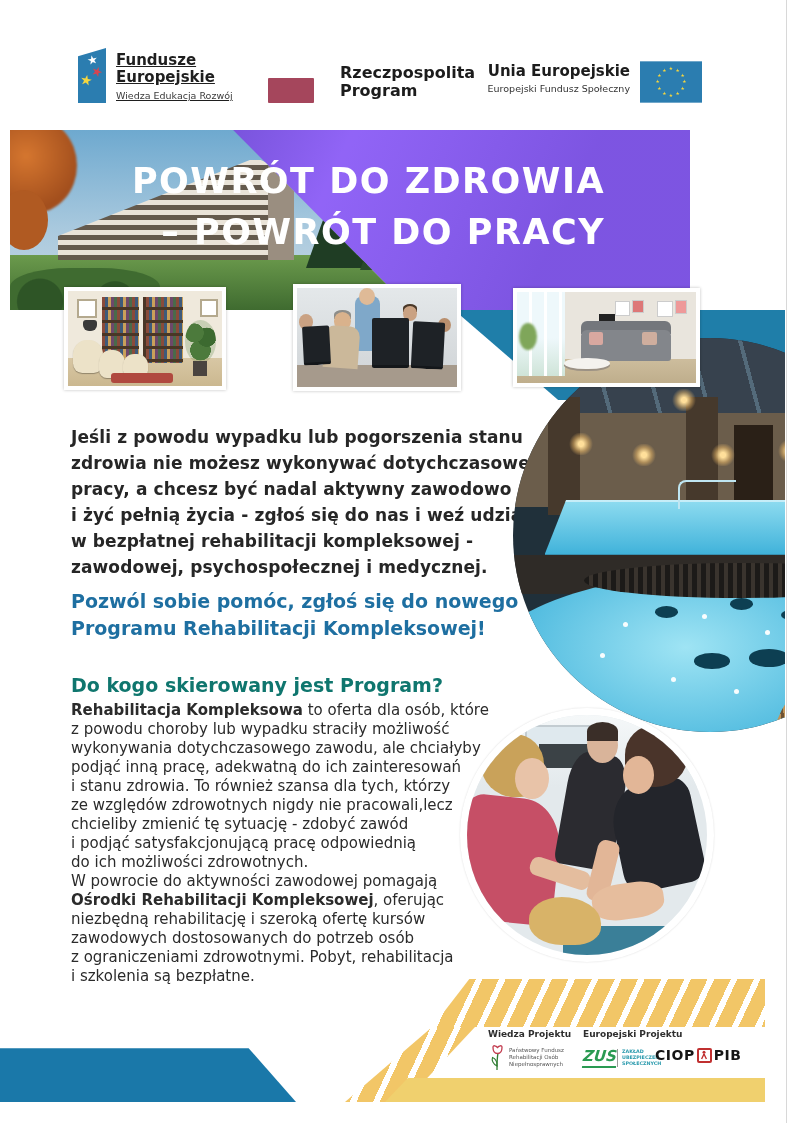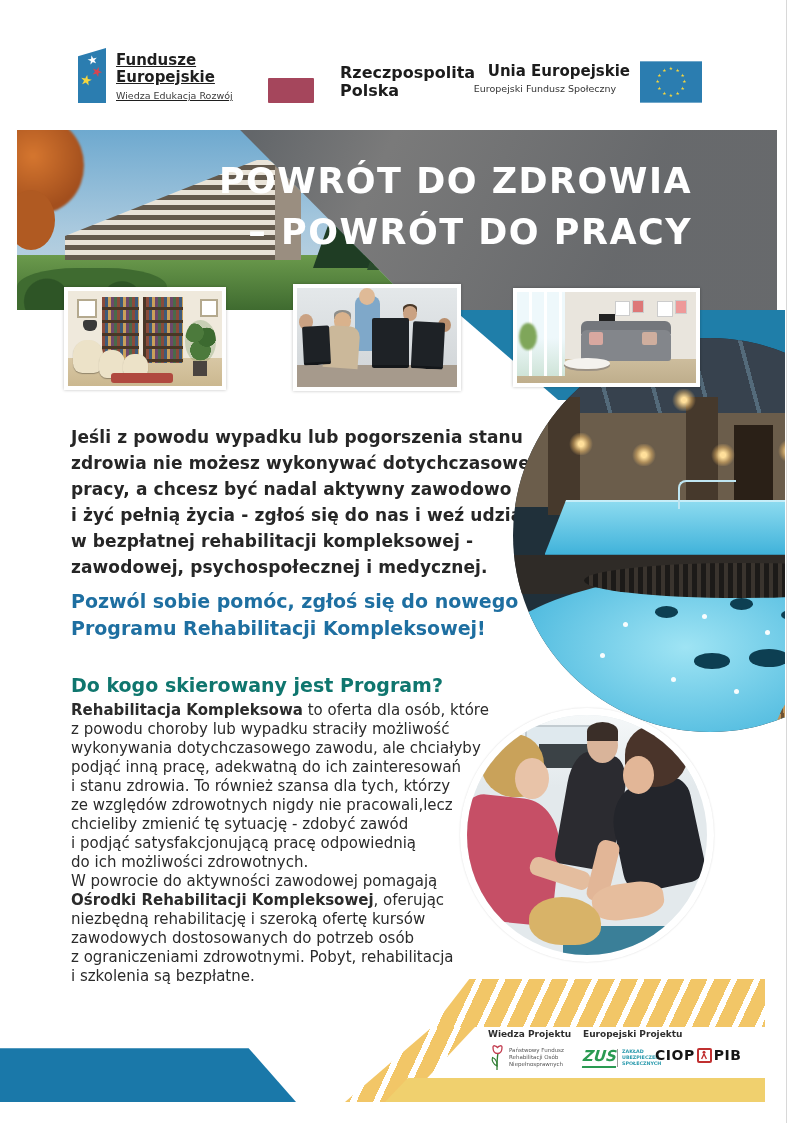--- a/index.html
+++ b/index.html
@@ -14,25 +14,25 @@
   .fe-star.w{color:#ffffff;left:9px;top:6px;transform:rotate(-12deg);}
   .fe-star.y{color:#f5d63f;left:2px;top:26px;font-size:14px;transform:rotate(10deg);}
   .fe-star.r{color:#d64550;left:13px;top:18px;font-size:13px;transform:rotate(22deg);}
   .fe-text{left:116px;top:52px;color:#1f1f1f;text-decoration:underline;}
   .fe-main{font-size:15px;font-weight:700;line-height:17px;white-space:pre-line;}
   .fe-sub{font-size:9.5px;color:#3a3a3a;margin-top:4px;}
   .pl-flag{left:268px;top:78px;width:46px;height:25px;background:#a5465c;border-radius:1px;}
   .pl-text{left:340px;top:64px;font-size:16px;font-weight:700;color:#1c1c1c;line-height:18px;white-space:pre-line;}
   .eu-text{left:460px;top:62px;width:170px;text-align:right;color:#1c1c1c;}
   .eu-main{font-size:15px;font-weight:700;}
-  .eu-sub{font-size:9.5px;color:#333;margin-top:3px;text-align:center;}
+  .eu-sub{font-size:9.5px;color:#333;margin-top:3px;}
   .eu-flag{left:640px;top:60px;width:62px;height:44px;}
 
   
-  .banner{left:17px;top:130px;width:760px;height:180px;background:#737373;overflow:hidden;}
+  .banner{left:10px;top:130px;width:680px;height:180px;background:#8b5cf6;overflow:hidden;}
   .banner-sheen{position:absolute;left:0;top:0;width:100%;height:100%;
       background:linear-gradient(115deg,rgba(0,25,50,.14) 28%,rgba(255,255,255,.05) 45%,rgba(0,20,45,.10) 78%);}
   .hotel{position:absolute;left:0;top:0;width:402px;height:180px;overflow:hidden;
       clip-path:polygon(0 0,55.5% 0,100% 100%,0 100%);}
   .sky{position:absolute;inset:0;background:linear-gradient(180deg,#6ea9cf,#a9c9de 55%,#cbd9e2);}
   .grass{position:absolute;left:0;top:125px;width:100%;height:55px;background:linear-gradient(180deg,#6b9a4c,#3f6b30);}
   .autumn{position:absolute;left:-18px;top:-12px;width:85px;height:95px;border-radius:50%;
       background:radial-gradient(circle at 40% 40%,#d5762f,#a34f1d 70%);filter:blur(1px);}
   .autumn2{position:absolute;left:-10px;top:60px;width:48px;height:60px;border-radius:50%;background:#b05a22;}
   .building{position:absolute;left:48px;top:30px;width:218px;height:100px;
@@ -220,21 +220,21 @@
     <span class="fe-star r">★</span>
   </div>
   <div class="abs fe-text">
     <div class="fe-main">Fundusze
 Europejskie</div>
     <div class="fe-sub">Wiedza Edukacja Rozwój</div>
   </div>
 
   <div class="abs pl-flag"></div>
   <div class="abs pl-text">Rzeczpospolita
-Polska</div>
+Program</div>
 
   <div class="abs eu-text">
     <div class="eu-main">Unia Europejskie</div>
     <div class="eu-sub">Europejski Fundusz Społeczny</div>
   </div>
   <svg class="abs eu-flag" viewBox="0 0 60 40">
     <rect x="0" y="0" width="60" height="40" fill="#2b7db0"></rect>
     <g fill="#f5d63f" font-size="4.6" text-anchor="middle" dominant-baseline="central">
       <text x="30" y="7">★</text>
         <text x="36.5" y="8.7">★</text>

